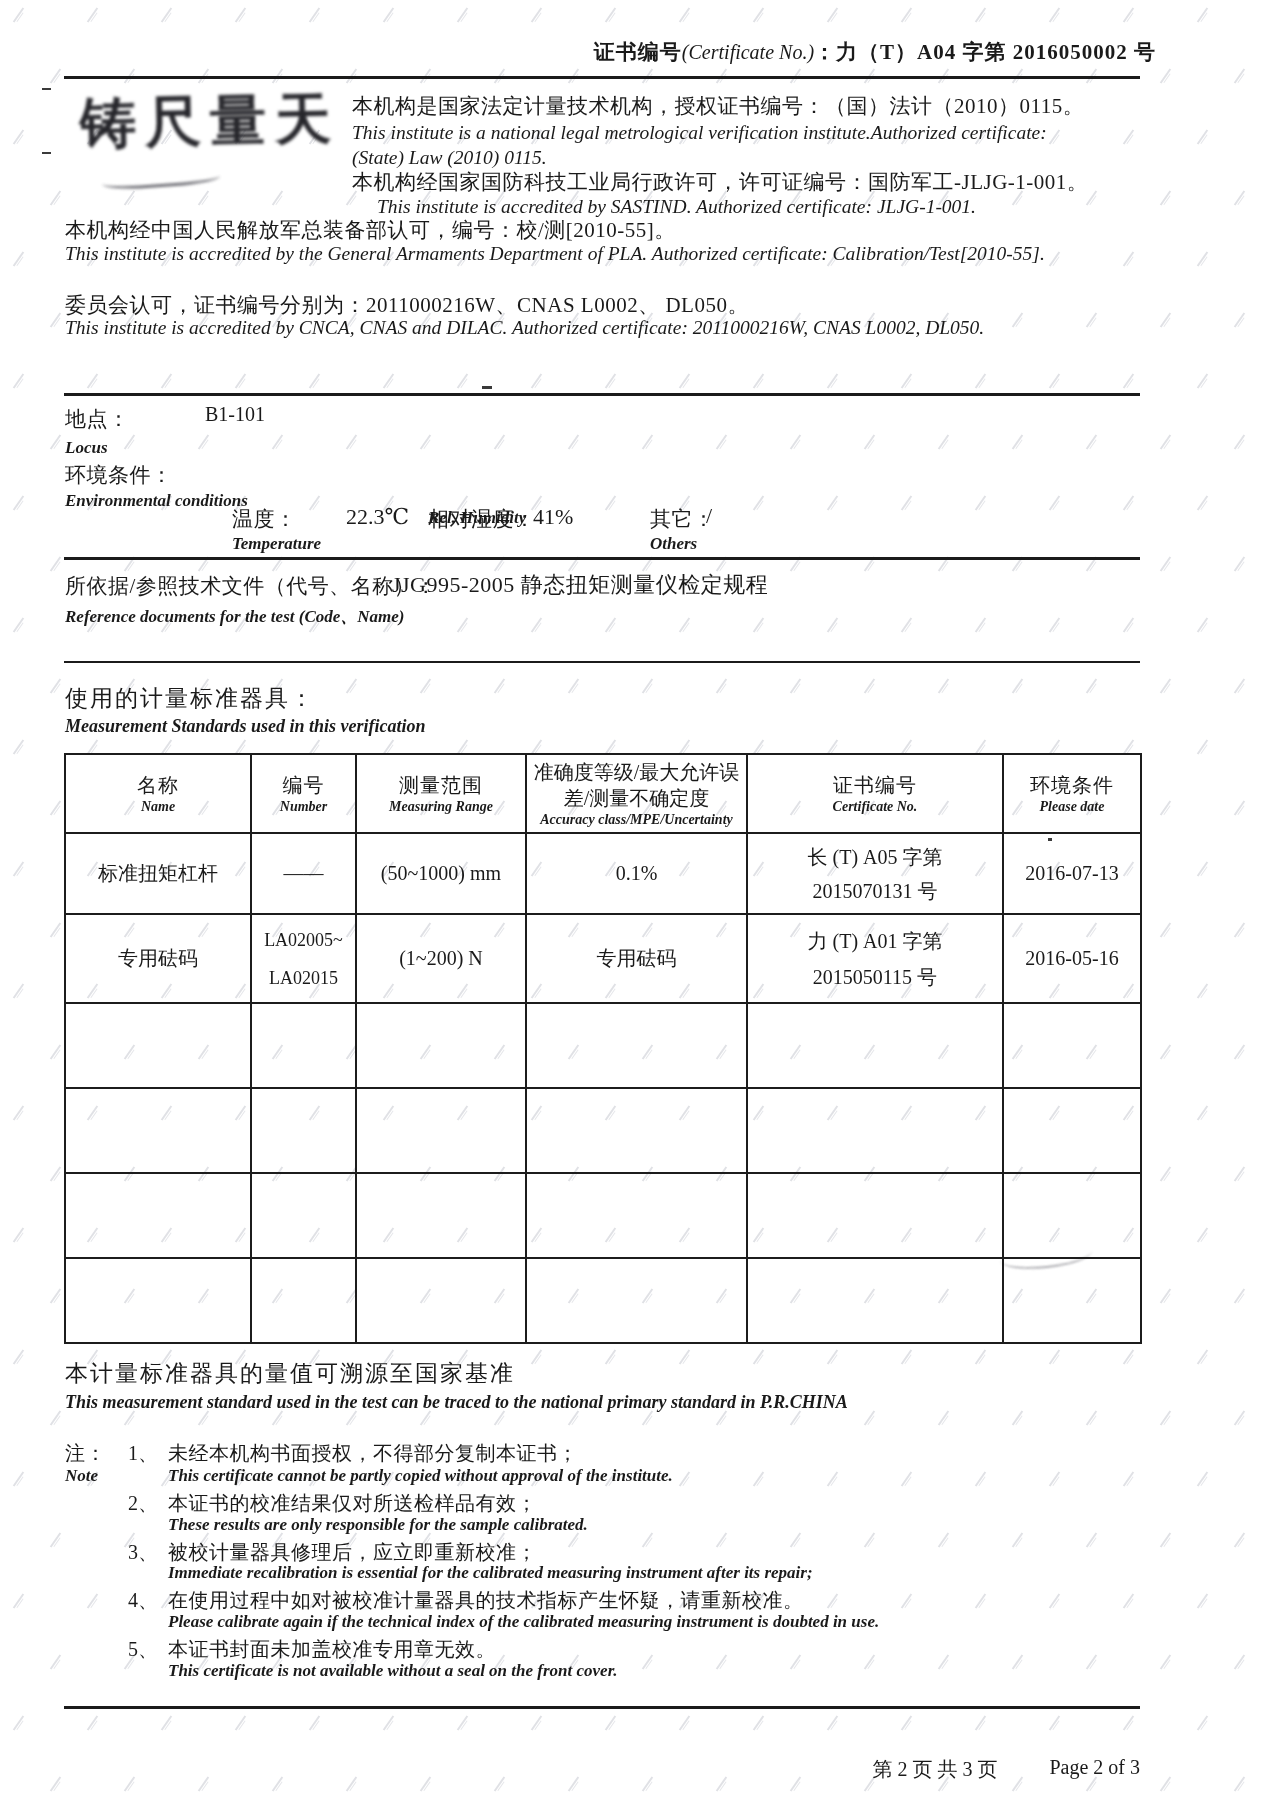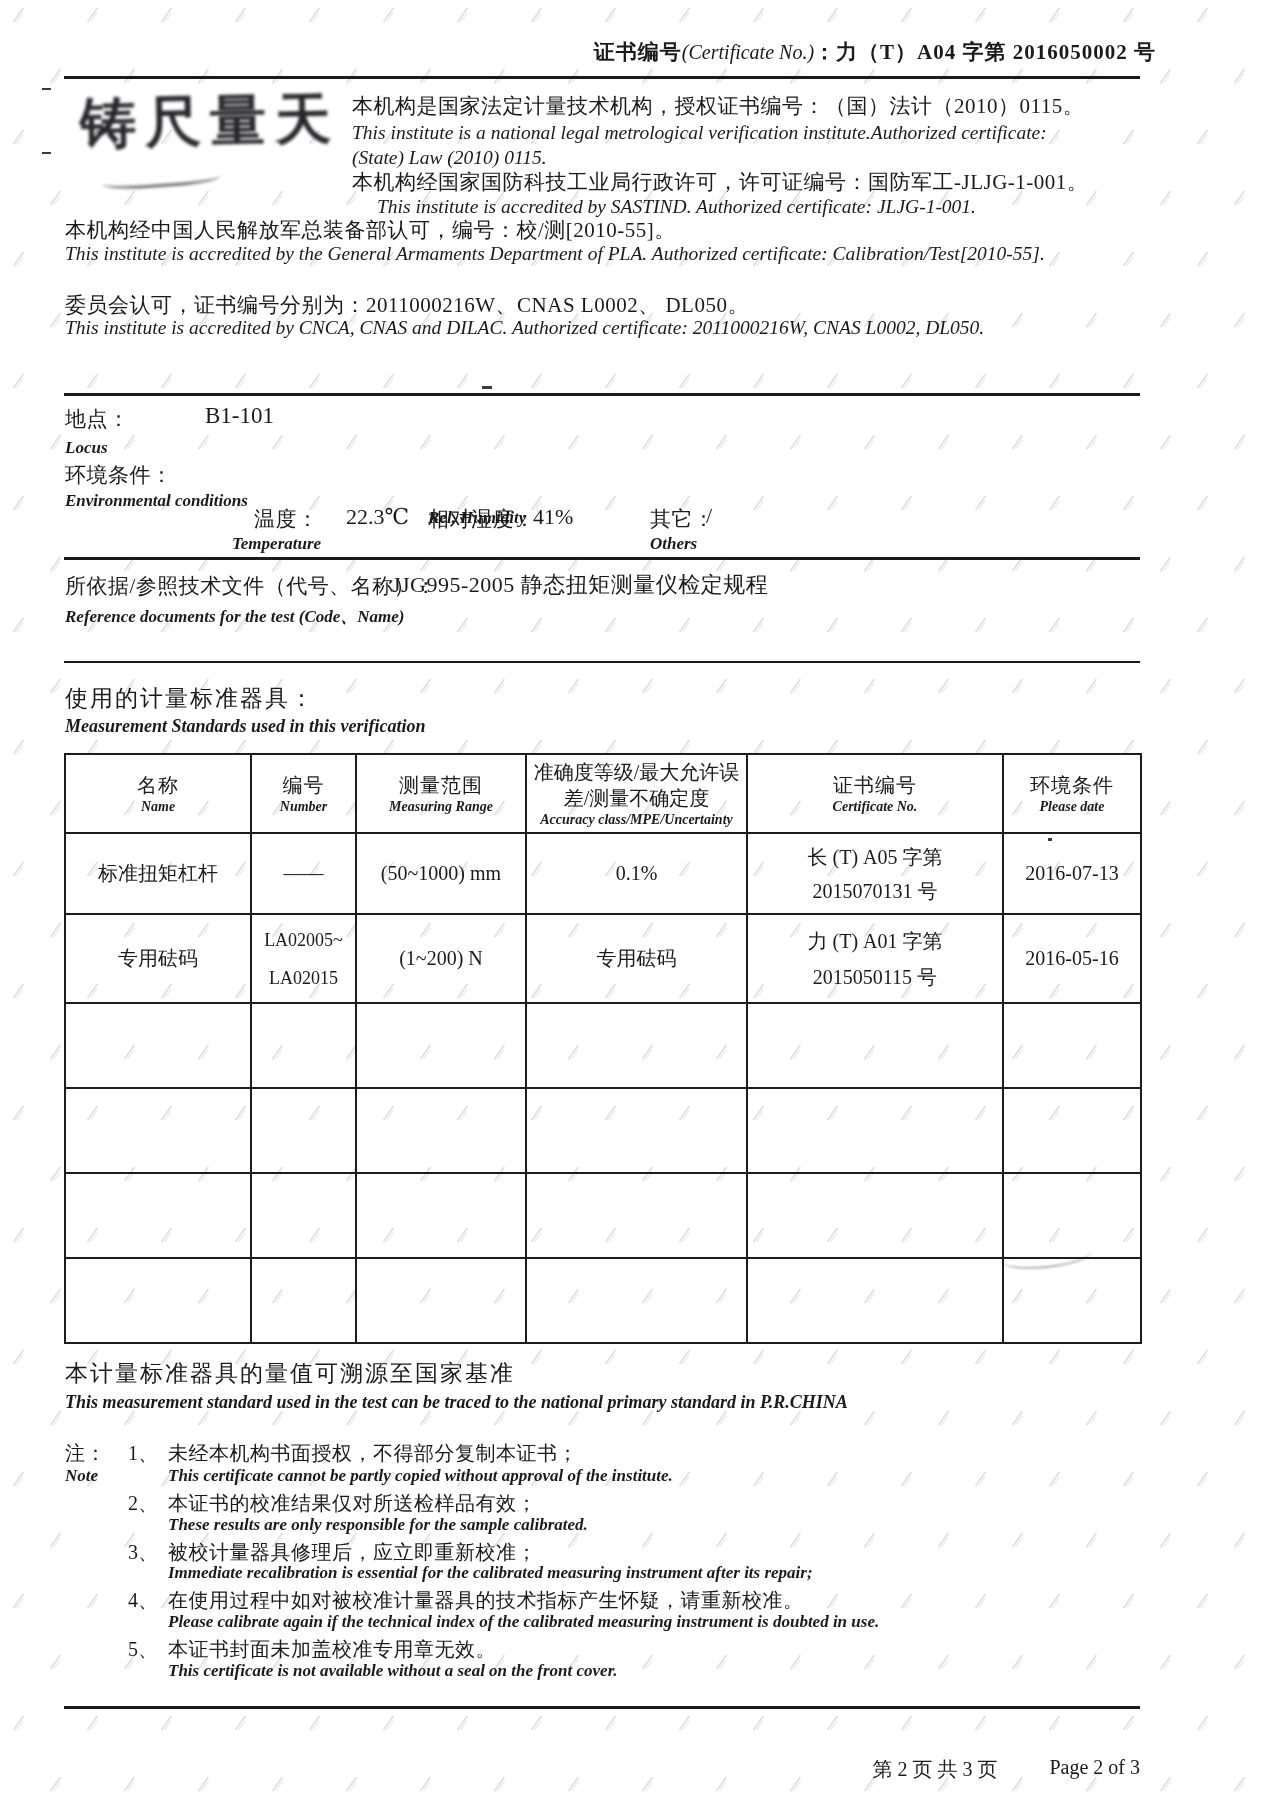--- a/index.html
+++ b/index.html
@@ -602,26 +602,26 @@
   <div class="abs cn" style="left:352px; top:168px;">本机构经国家国防科技工业局行政许可，许可证编号：国防军工-JLJG-1-001。</div>
   <div class="abs en" style="left:377px; top:196px;">This institute is accredited by SASTIND. Authorized certificate: JLJG-1-001.</div>
   <div class="abs cn" style="left:65px; top:216px;">本机构经中国人民解放军总装备部认可，编号：校/测[2010-55]。</div>
   <div class="abs en" style="left:65px; top:243px;">This institute is accredited by the General Armaments Department of PLA. Authorized certificate: Calibration/Test[2010-55].</div>
   <div class="abs cn" style="left:65px; top:291px;">委员会认可，证书编号分别为：2011000216W、CNAS L0002、 DL050。</div>
   <div class="abs en" style="left:65px; top:317px;">This institute is accredited by CNCA, CNAS and DILAC. Authorized certificate: 2011000216W, CNAS L0002, DL050.</div>
 
   <div class="rule" style="top:393px; height:3px;"></div>
 
   <div class="abs cn" style="left:65px; top:405px;">地点：</div>
-  <div class="abs" style="left:205px; top:403px; font-size:23px;">B1-101</div>
+  <div class="abs" style="left:205px; top:403px; font-size:20px;">B1-101</div>
   <div class="abs enb" style="left:65px; top:438px;">Locus</div>
   <div class="abs cn" style="left:65px; top:461px;">环境条件：</div>
   <div class="abs enb" style="left:65px; top:491px;">Environmental conditions</div>
 
-  <div class="abs cn" style="left:232px; top:505px;margin-left:22px;">温度：</div>
+  <div class="abs cn" style="left:232px; top:505px;">温度：</div>
   <div class="abs" style="left:346px; top:504px; font-size:22px;">22.3℃</div>
   <div class="abs enb" style="left:232px; top:534px;">Temperature</div>
 
   <div class="abs cn" style="left:428px; top:505px;">相对湿度：</div>
   <div class="abs" style="left:533px; top:504px; font-size:22px;">41%</div>
   <div class="abs enb" style="left:428px; top:508px;">Rel. Humidity</div>
 
   <div class="abs cn" style="left:650px; top:505px;">其它：</div>
   <div class="abs" style="left:706px; top:503px; font-size:22px;">/</div>
   <div class="abs enb" style="left:650px; top:534px;">Others</div>

